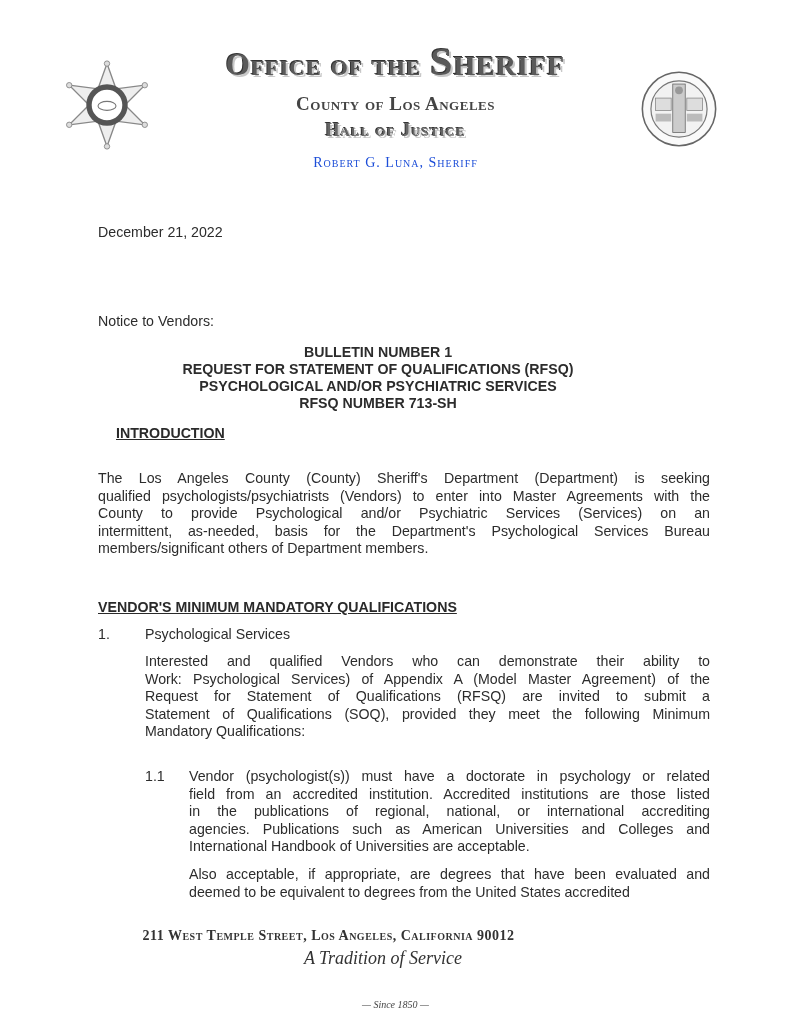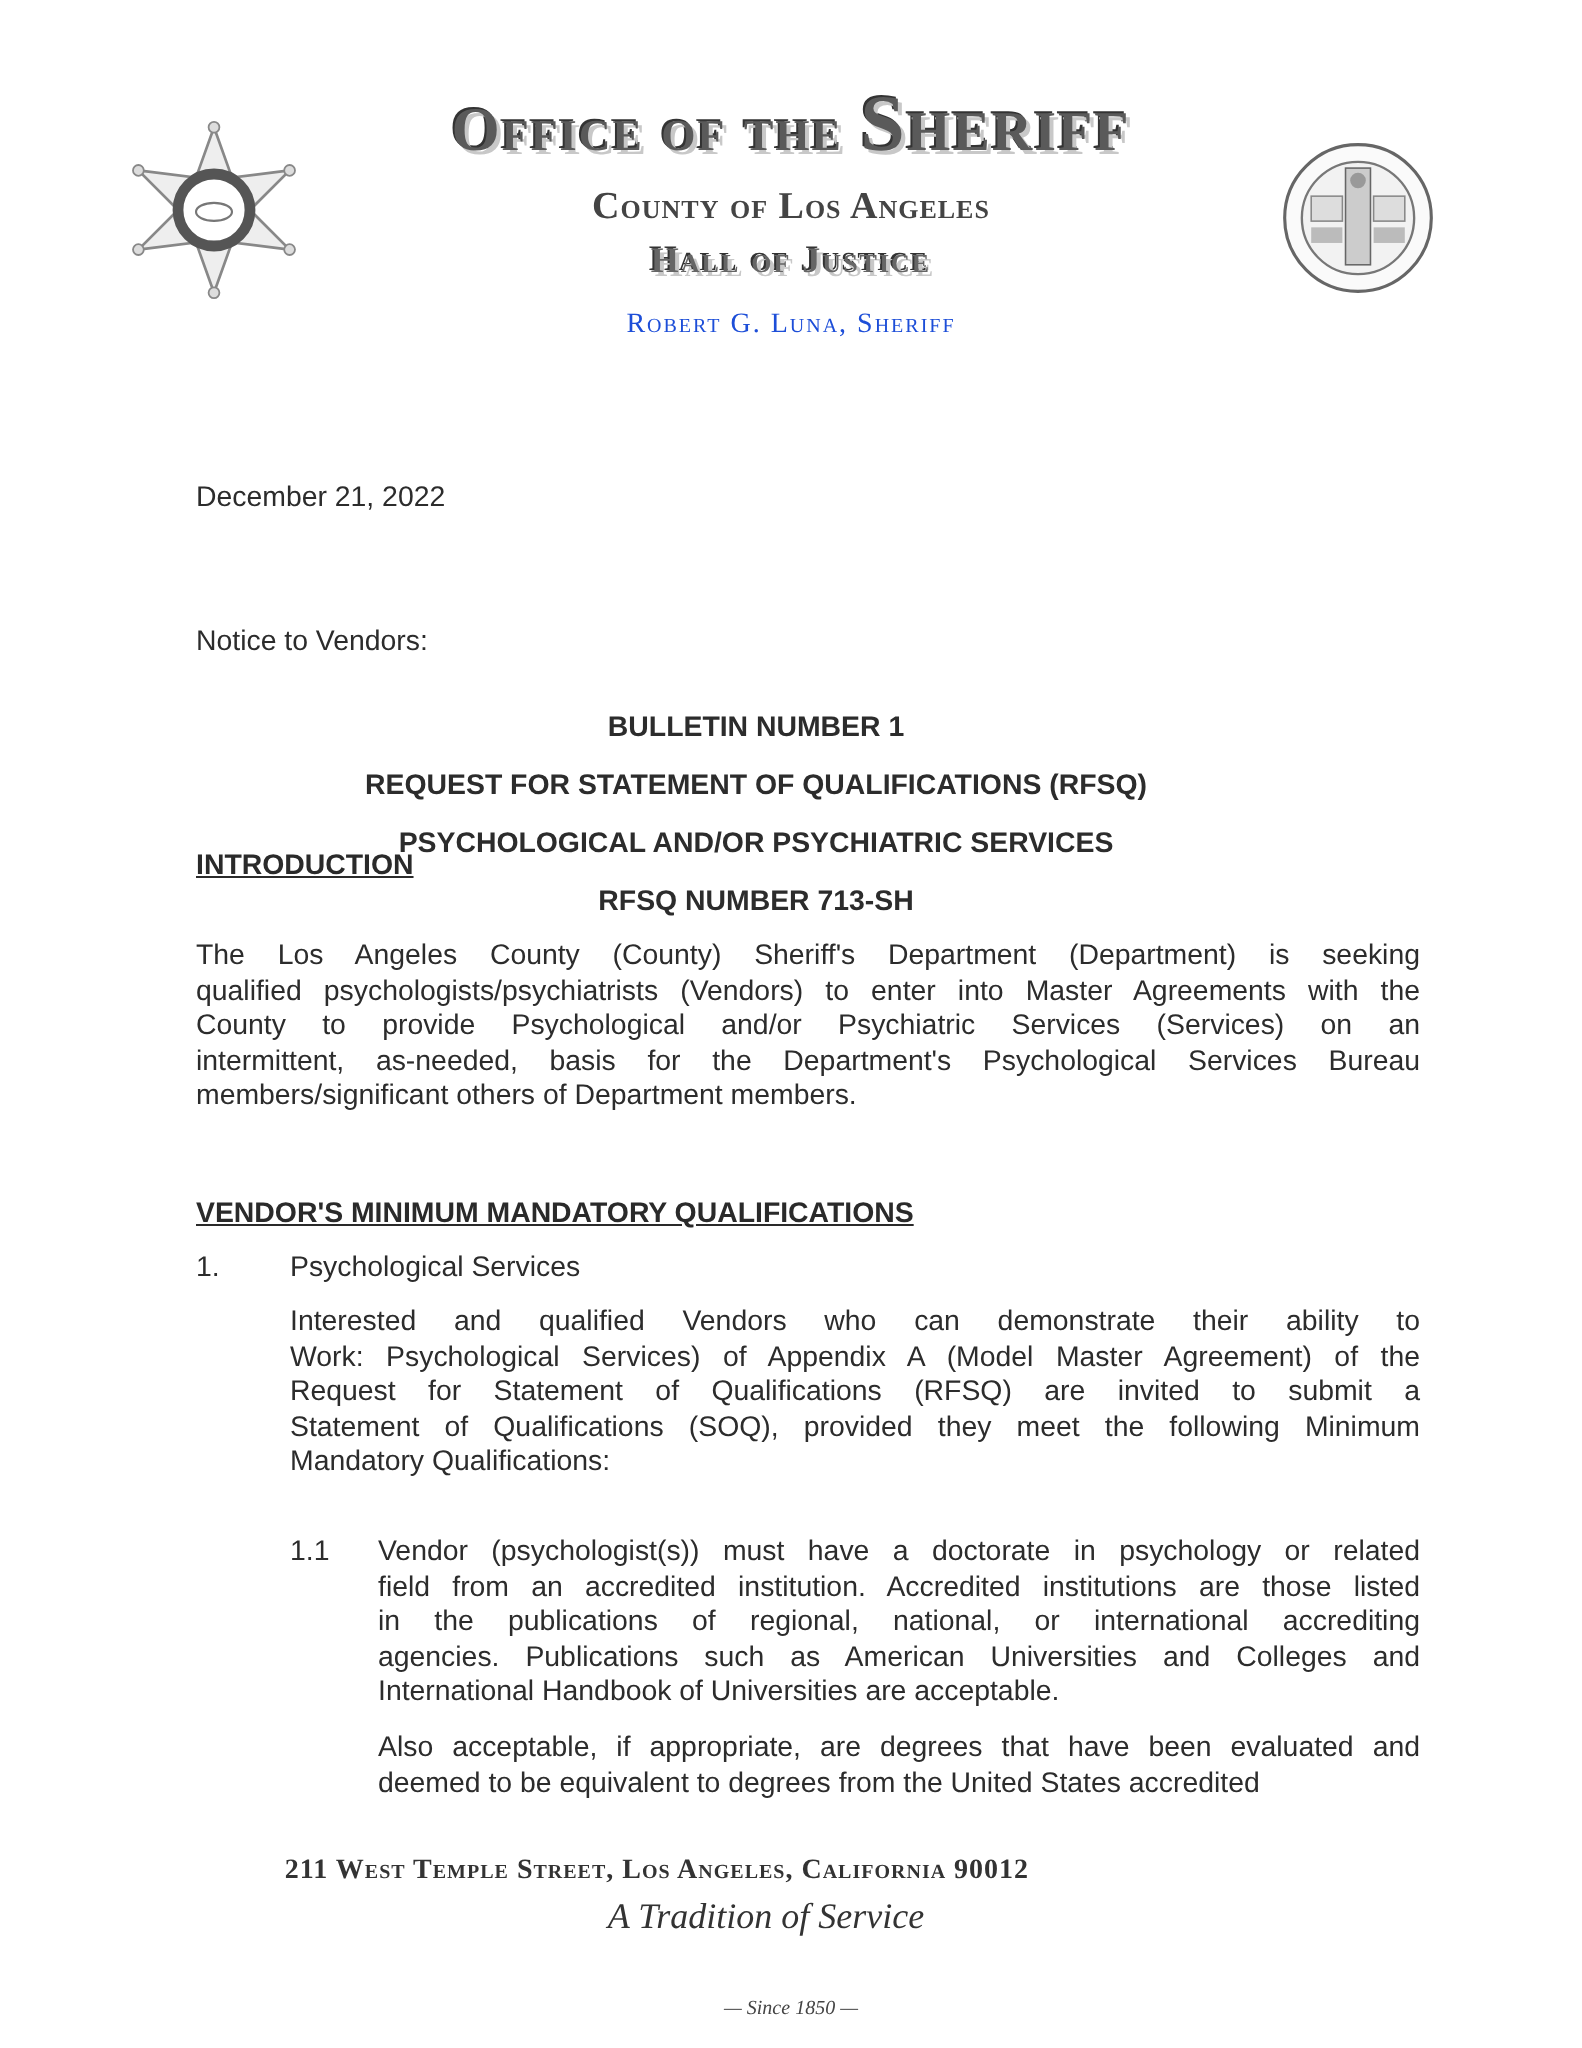--- a/index.html
+++ b/index.html
@@ -19,26 +19,26 @@
   .county { left: 0; width: 791px; top: 93px; text-align: center; font-size: 19px; font-weight: bold; color: #444; font-variant: small-caps; letter-spacing: 0.5px; }
   .hall { left: 0; width: 791px; top: 120px; text-align: center; font-size: 18px; font-weight: bold; color: #666; font-variant: small-caps; letter-spacing: 1px;
     text-shadow: 2px 2px 0 #c8c8c8, -1px -1px 0 #333; }
   .sheriff-name { left: 0; width: 791px; top: 155px; text-align: center; font-size: 14px; color: #1d4ed8; font-variant: small-caps; letter-spacing: 1px; }
 
   .star-badge { left: 62px; top: 60px; width: 90px; height: 90px; }
   .county-seal { left: 640px; top: 70px; width: 78px; height: 78px; }
 
   
   .txt { font-size: 14.2px; line-height: 17.6px; color: #2c2c2c; }
-  .date { left: 98px; top: 241px; }
+  .date { left: 98px; top: 224px; }
   .notice { left: 98px; top: 313px; }
   .bulletin { left: 98px; width: 560px; top: 344px; text-align: center; font-weight: bold; line-height: 17px; }
-  .bulletin div { white-space: nowrap; margin-top: 12px; }
+  .bulletin div { white-space: nowrap; }
   .heading { font-weight: bold; text-decoration: underline; font-size: 14.2px; }
-  .intro-h { left: 98px; top: 425px; }
+  .intro-h { left: 116px; top: 425px; }
   .intro-p { left: 98px; top: 470px; width: 612px; text-align: justify; }
   .vendor-h { left: 98px; top: 599px; }
   .item1-num { left: 98px; top: 626px; }
   .item1-label { left: 145px; top: 626px; }
   .item1-p { left: 145px; top: 653px; width: 565px; text-align: justify; }
   .sub-num { left: 145px; top: 768px; }
   .sub-p { left: 189px; top: 768px; width: 521px; text-align: justify; }
   .sub-p2 { left: 189px; top: 866px; width: 521px; }
   .jline { text-align: justify; text-align-last: justify; display: block; }
   .lline { display: block; }

